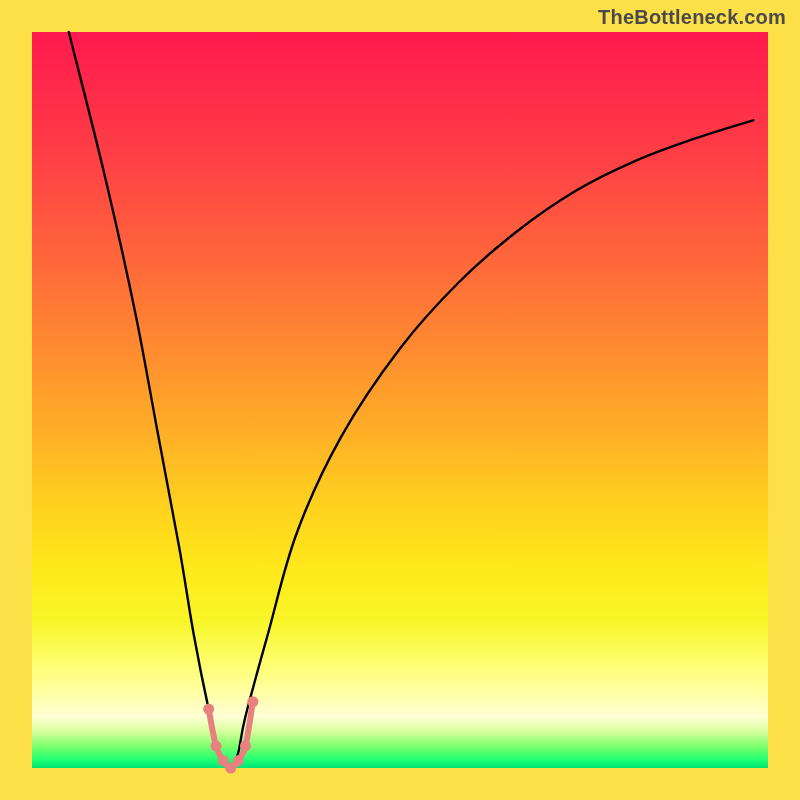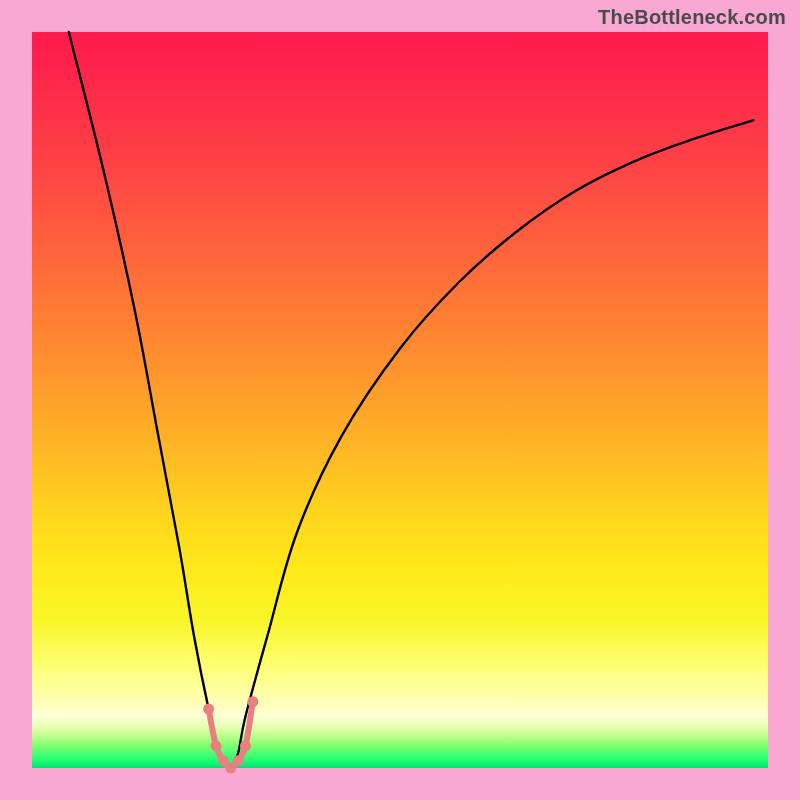--- a/index.html
+++ b/index.html
@@ -10,21 +10,21 @@
     background: #000;
     font-family: Arial, Helvetica, sans-serif;
     overflow: hidden;
   }
   .frame {
     position: absolute;
     top: 0;
     left: 0;
     width: 800px;
     height: 800px;
-    background: #f9a8d4;
+    background: #fde047;
   }
   .plot-area {
     position: absolute;
     top: 32px;
     left: 32px;
     width: 736px;
     height: 736px;
     
     background: linear-gradient(
       to bottom,

